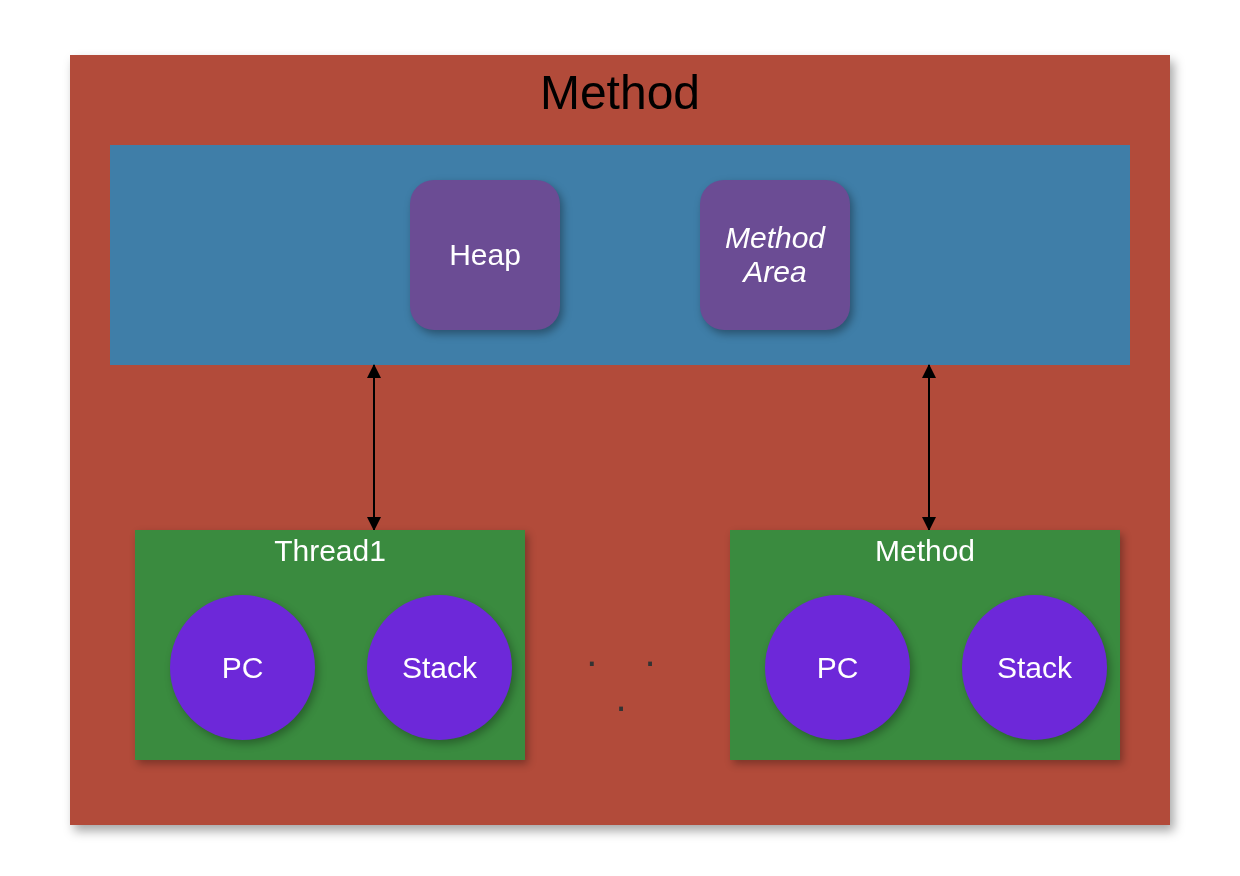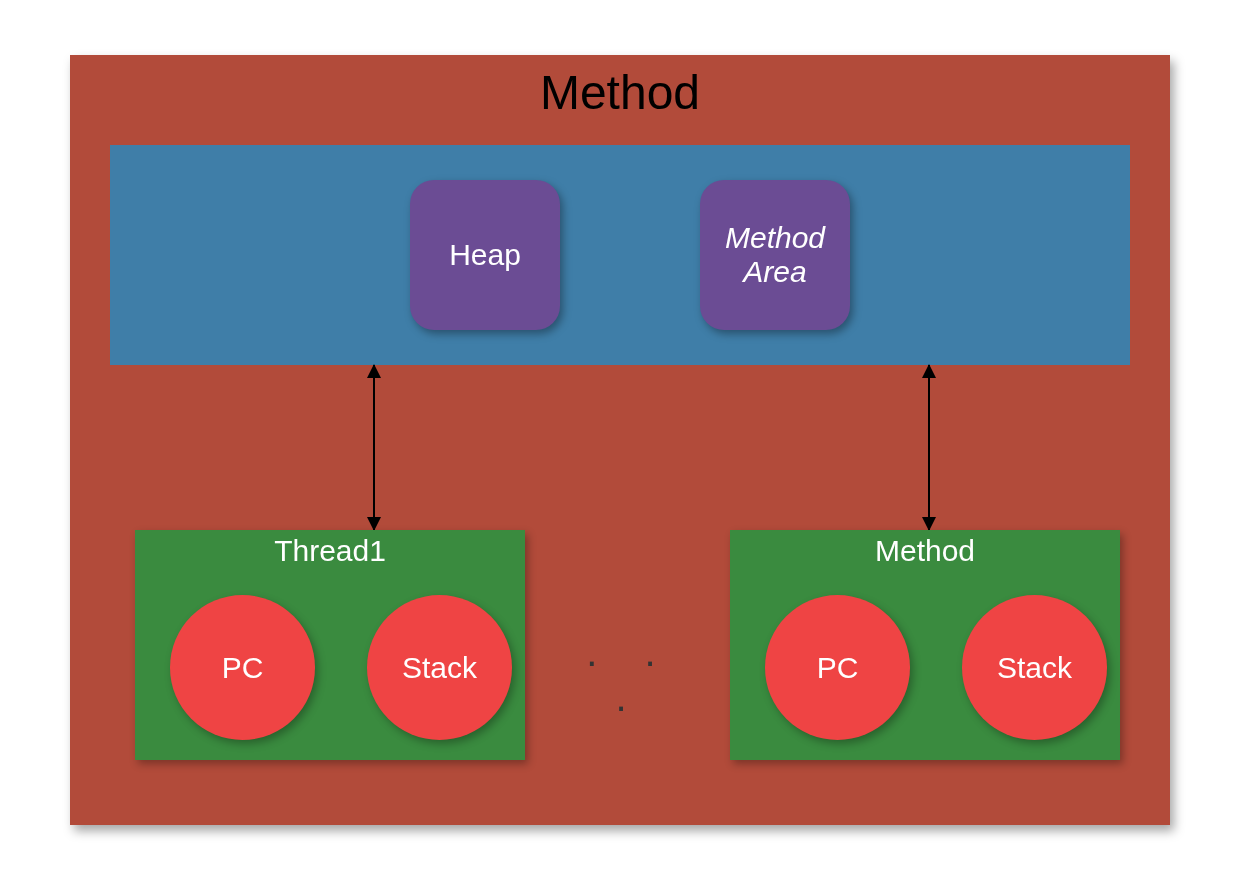--- a/index.html
+++ b/index.html
@@ -103,21 +103,21 @@
     top: 4px;
     text-align: center;
     font-size: 30px;
     color: #ffffff;
   }
   .circle {
     position: absolute;
     width: 145px;
     height: 145px;
     border-radius: 50%;
-    background: #ef4444;
+    background: #6d28d9;
     box-shadow: 3px 4px 8px rgba(0,0,0,0.3);
     color: #fff;
     font-size: 30px;
     display: flex;
     align-items: center;
     justify-content: center;
     top: 65px;
   }
   .circle-pc { left: 35px; }
   .circle-stack { left: 232px; }

